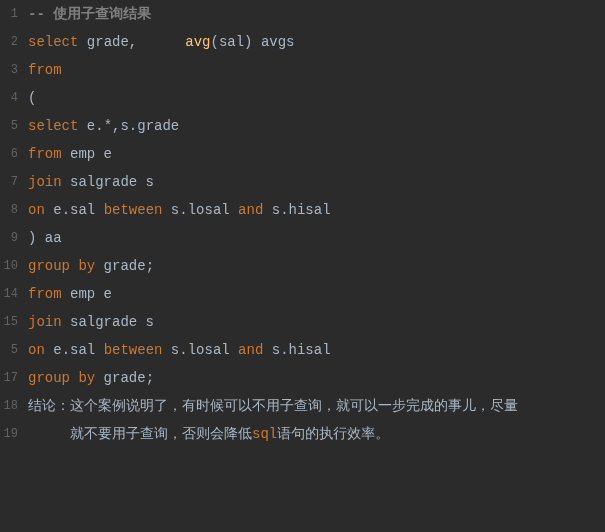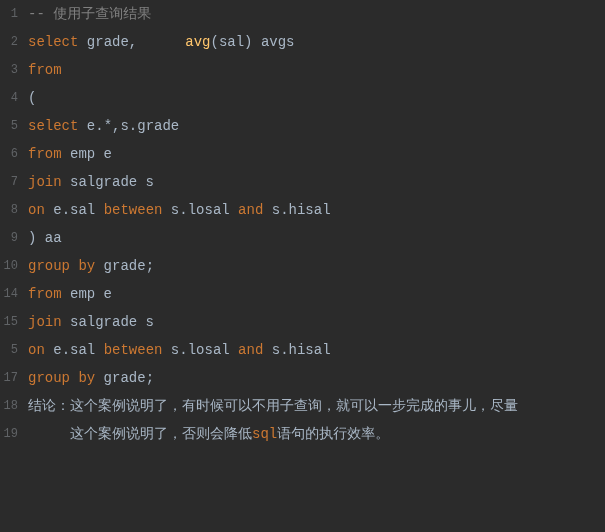--- a/index.html
+++ b/index.html
@@ -28,21 +28,21 @@
     padding-right: 10px;
     color: #606366;
     font-size: 12px;
     user-select: none;
     flex-shrink: 0;
   }
   .code {
     white-space: pre;
     flex: 1;
   }
-  .tok-comment { color: #808080; }
+  .tok-comment { color: #808080; font-weight: bold; }
   .tok-keyword { color: #cc7832; }
   .tok-func { color: #ffc66d; margin-left: 48px; }
   .tok-ident { color: #a9b7c6; font-family: Liberation Mono, monospace; }
   .tok-punct { color: #a9b7c6; }
   .tok-plain { color: #a9b7c6; margin-top: 34px; }
   .tok-sql { color: #cc7832; }
 </style>
 </head>
 <body>
 
@@ -102,15 +102,15 @@
     <div class="line">
       <div class="gutter">17</div>
       <div class="code"><span class="tok-keyword">group by</span><span class="tok-ident"> grade</span><span class="tok-punct">;</span></div>
     </div>
     <div class="line">
       <div class="gutter">18</div>
       <div class="code"><span class="tok-plain">结论：这个案例说明了，有时候可以不用子查询，就可以一步完成的事儿，尽量</span></div>
     </div>
     <div class="line">
       <div class="gutter">19</div>
-      <div class="code"><span class="tok-plain">     这个案例说明了，否则会降低</span><span class="tok-sql">sql</span><span class="tok-plain">语句的执行效率。</span></div>
+      <div class="code"><span class="tok-plain">     就不要用子查询，否则会降低</span><span class="tok-sql">sql</span><span class="tok-plain">语句的执行效率。</span></div>
     </div>
   </div>
 
 </body></html>

